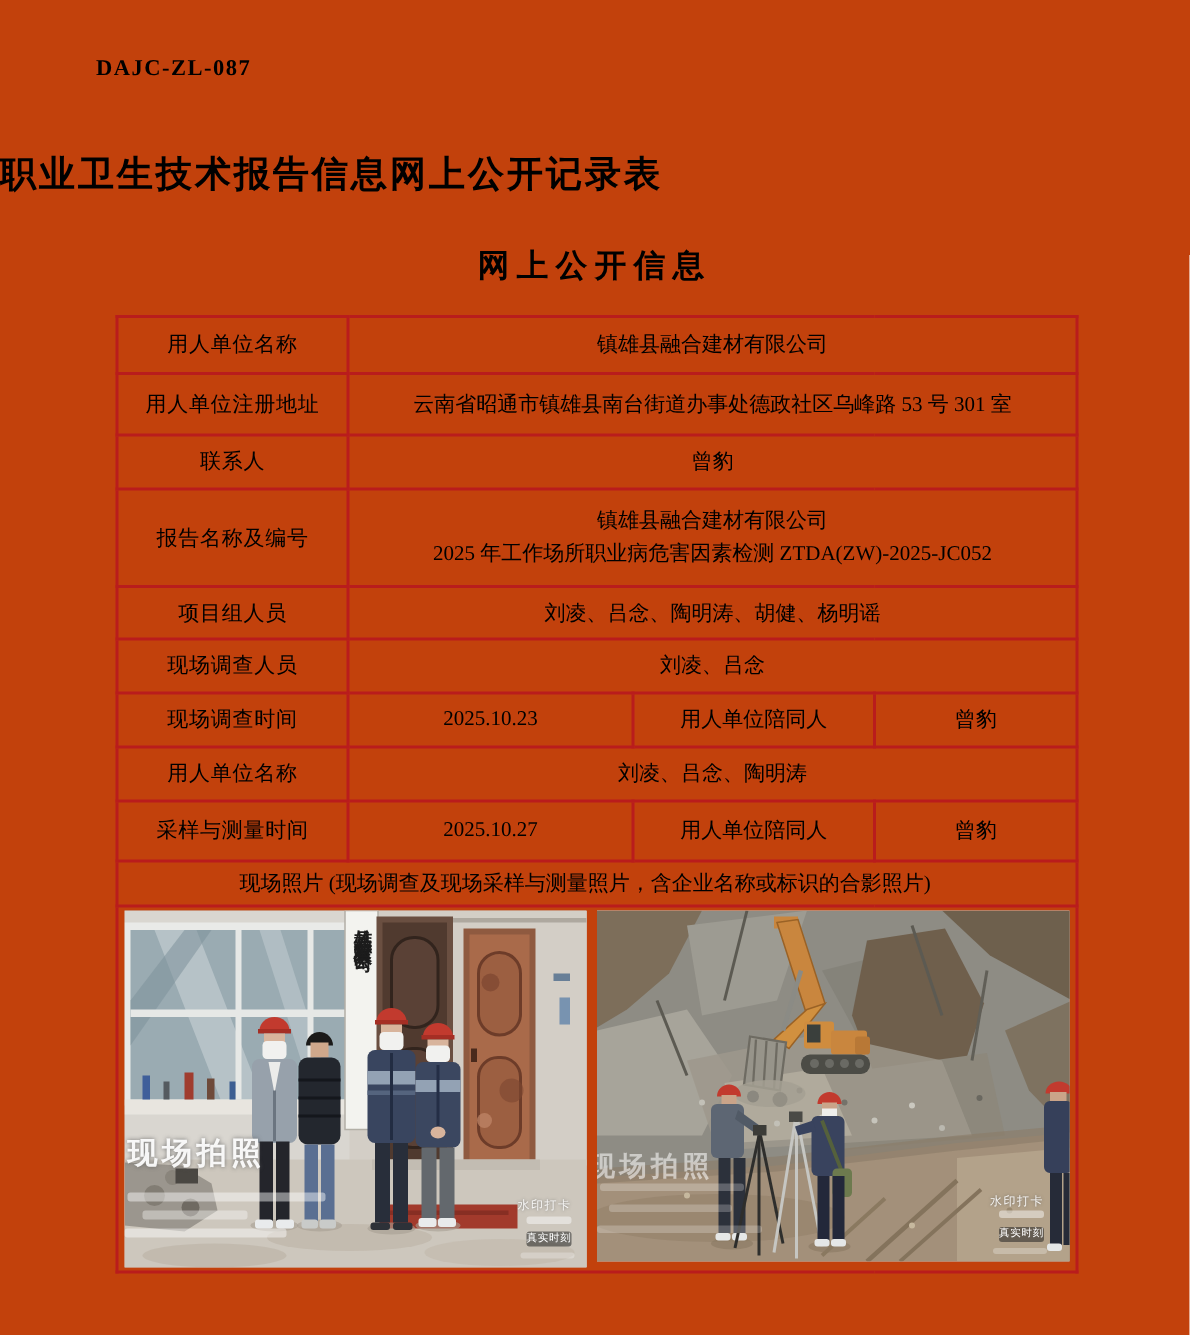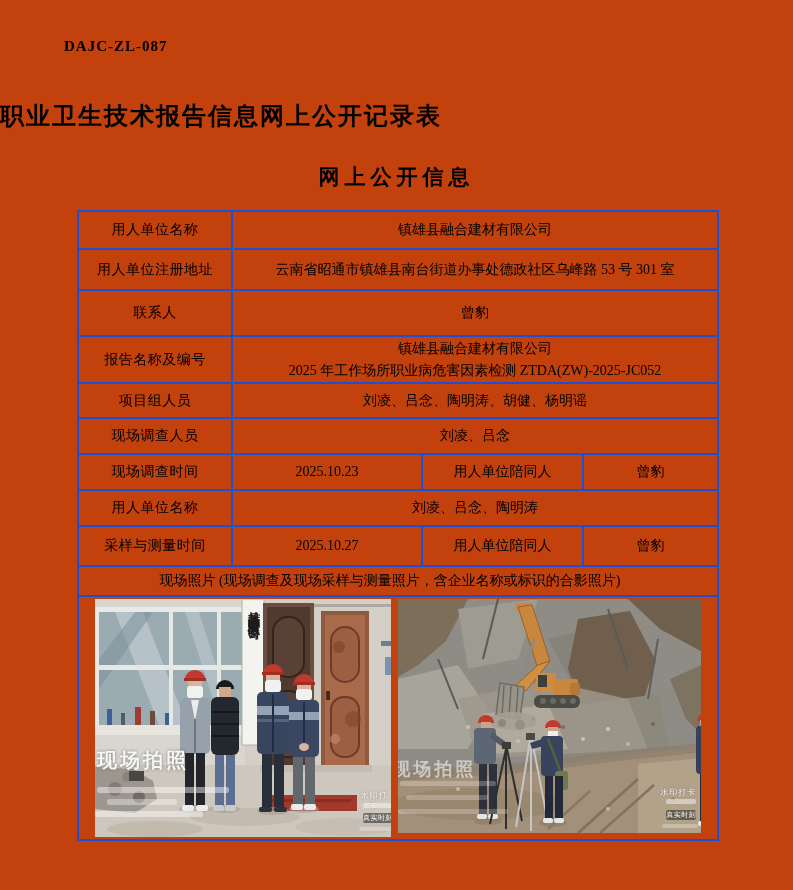--- a/index.html
+++ b/index.html
@@ -5,25 +5,25 @@
   html,body{margin:0;padding:0;background:#fff;}
   .page{position:relative;width:793px;height:890px;background:#c2410c;overflow:hidden;
         font-family:"Liberation Serif","DejaVu Serif",serif;color:#000;}
   .doc-code{position:absolute;left:64px;top:38px;font-size:15px;font-weight:bold;letter-spacing:1px;}
   .title{position:absolute;left:0;top:100px;width:100%;text-align:left;
          font-size:24px;font-weight:bold;letter-spacing:2px;}
   .subtitle{position:absolute;left:0;top:163px;width:100%;text-align:center;
          font-size:21px;font-weight:bold;letter-spacing:5px;}
   table.info-table{position:absolute;left:77px;top:210px;width:640px;
          border-collapse:collapse;table-layout:fixed;}
-  .info-table td{border:2px solid #1d4ed8;font-size:14px;text-align:center;
+  .info-table td{border:2px solid #b91c1c;font-size:14px;text-align:center;
          vertical-align:middle;padding:0 2px;overflow:visible;margin-top:20px;}
   .info-table td.lbl{letter-spacing:0.5px;}
   .caption-cell{text-align:center;padding-left:0 !important;text-indent:-14px;}
-  .photos-cell{padding:2px 16px !important;vertical-align:top !important;}
+  .photos-cell{padding:2px 4px !important;vertical-align:top !important;}
   .photos-row{display:flex;gap:7px;align-items:flex-start;}
   .photo{position:relative;overflow:hidden;background:#cfcac2;}
   .photo svg{display:block;}
   .photo-left{width:310px;height:238px;}
   .photo-right{width:317px;height:234px;}
   .sign-vert{position:absolute;left:149px;top:2px;width:19px;height:142px;
       writing-mode:vertical-rl;text-orientation:upright;font-size:12px;line-height:19px;
       letter-spacing:2px;color:#1c1c1c;text-align:left;font-weight:bold;}
   .wm-big{position:absolute;font-weight:bold;color:rgba(255,255,255,.92);
       letter-spacing:3px;text-shadow:0 0 3px rgba(90,90,90,.8);}
@@ -56,26 +56,26 @@
         <tr style="height:38px">
       <td class="lbl">用人单位名称</td>
       <td colspan="3">镇雄县融合建材有限公司</td>
     </tr>
 
     <tr style="height:41px">
       <td class="lbl">用人单位注册地址</td>
       <td colspan="3">云南省昭通市镇雄县南台街道办事处德政社区乌峰路 53 号 301 室</td>
     </tr>
 
-    <tr style="height:46px">
+    <tr style="height:36px">
       <td class="lbl">联系人</td>
       <td colspan="3">曾豹</td>
     </tr>
 
-    <tr style="height:47px">
+    <tr style="height:65px">
       <td class="lbl">报告名称及编号</td>
       <td colspan="3" class="two-line">
         <div>镇雄县融合建材有限公司</div>
         <div>2025 年工作场所职业病危害因素检测 ZTDA(ZW)-2025-JC052</div>
       </td>
     </tr>
 
     <tr style="height:35px">
       <td class="lbl">项目组人员</td>
       <td colspan="3">刘凌、吕念、陶明涛、胡健、杨明谣</td>

